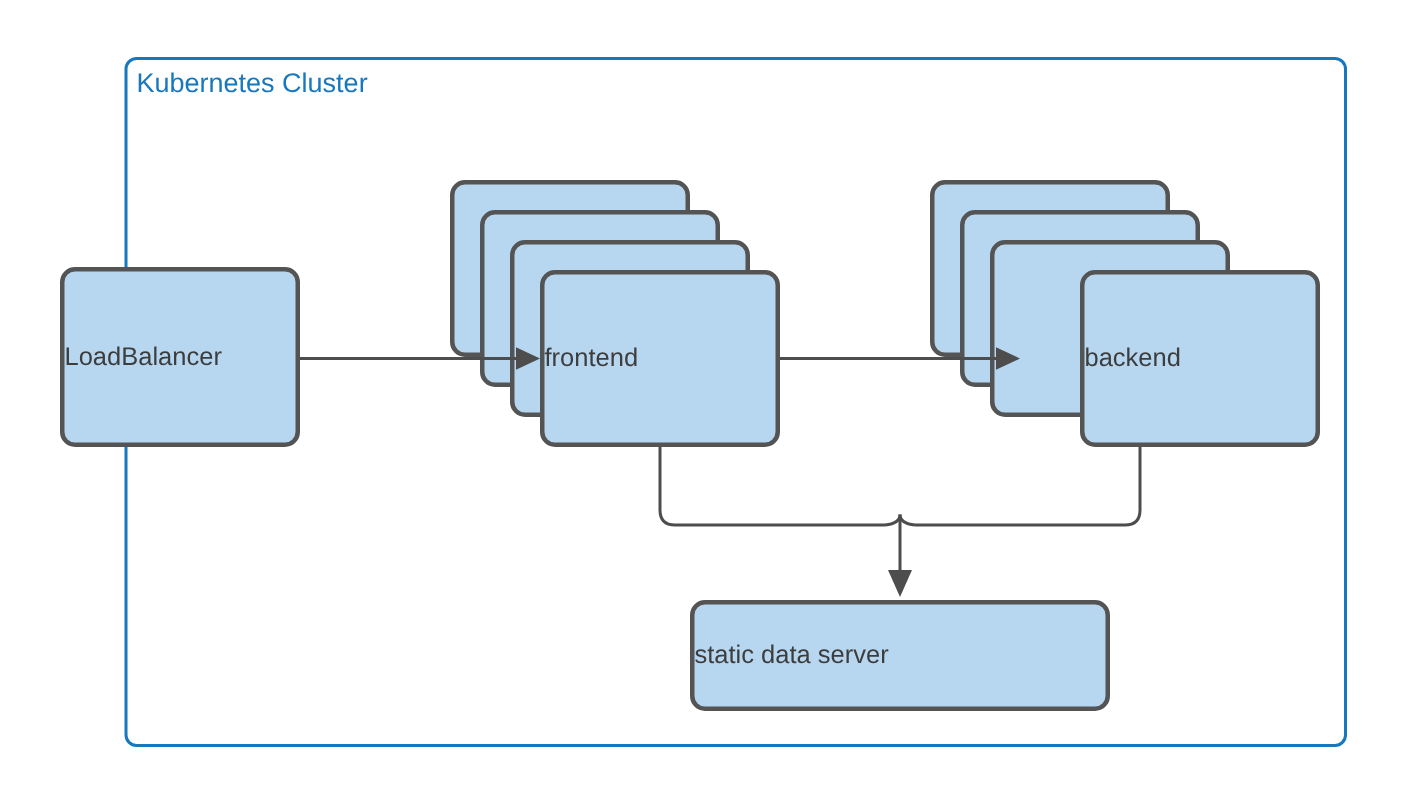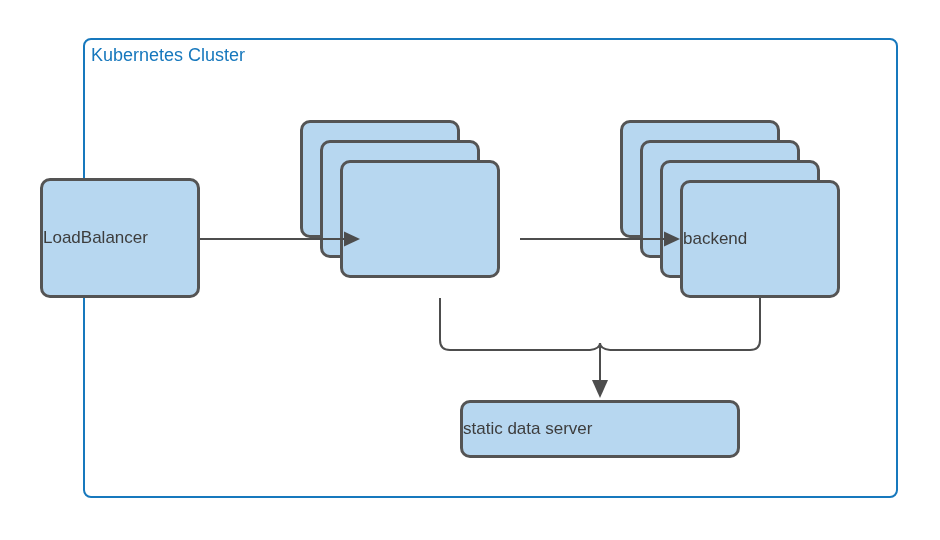--- a/index.html
+++ b/index.html
@@ -46,23 +46,23 @@
   .lb{left:40px;top:178px;width:160px;height:120px;}
   
   .fe-l0{left:300px;top:120px;width:160px;height:118px;}
   .fe-l1{left:320px;top:140px;width:160px;height:118px;}
   .fe-l2{left:340px;top:160px;width:160px;height:118px;}
   .fe-front{left:360px;top:180px;width:160px;height:118px;}
   
   .be-l0{left:620px;top:120px;width:160px;height:118px;}
   .be-l1{left:640px;top:140px;width:160px;height:118px;}
   .be-l2{left:660px;top:160px;width:160px;height:118px;}
-  .be-front{left:680px;top:180px;width:160px;height:118px;}
+  .be-front{left:720px;top:180px;width:160px;height:118px;}
   
-  .sds{left:460px;top:400px;width:280px;height:58px;}
+  .sds{left:460px;top:400px;width:280px;height:74px;}
   .connectors{
     position:absolute;
     left:0;top:0;width:940px;height:540px;
     z-index:2;
     pointer-events:none;
   }
 </style>
 </head>
 <body>
 
@@ -104,20 +104,23 @@
       <path d="M590,350 Q600,349 600,343 Q600,349 610,350" fill="none" stroke-width="2" stroke="#4d4d4d"></path>
       <path d="M600,343 L600,382" fill="none" stroke-width="2" stroke="#4d4d4d"></path>
       <polygon points="600,398 592,380 608,380" fill="#4d4d4d"></polygon>
     </g>
   </svg>
 
   <div class="node front lb">
     <span>LoadBalancer</span>
   </div>
 
+  <div class="node front fe-front">
+    <span>frontend</span>
+  </div>
 
   <div class="node front be-front">
     <span>backend</span>
   </div>
 
   <div class="node front sds">
     <span>static data server</span>
   </div>
 
 </div>

